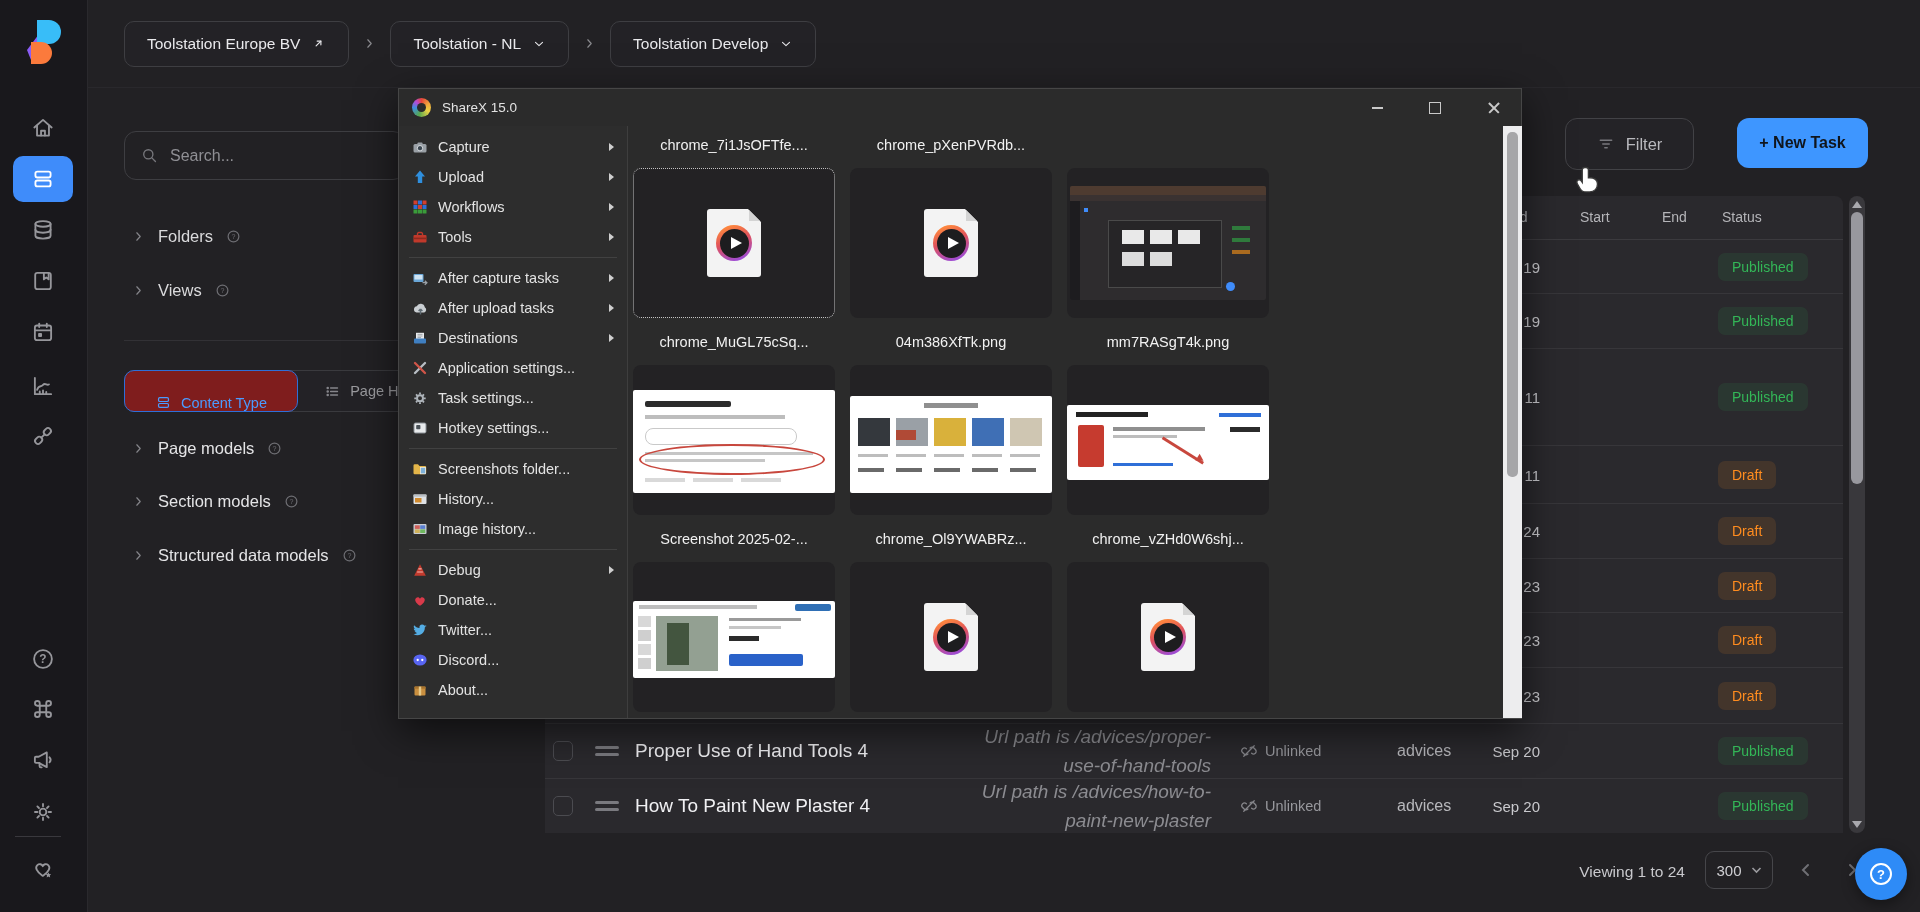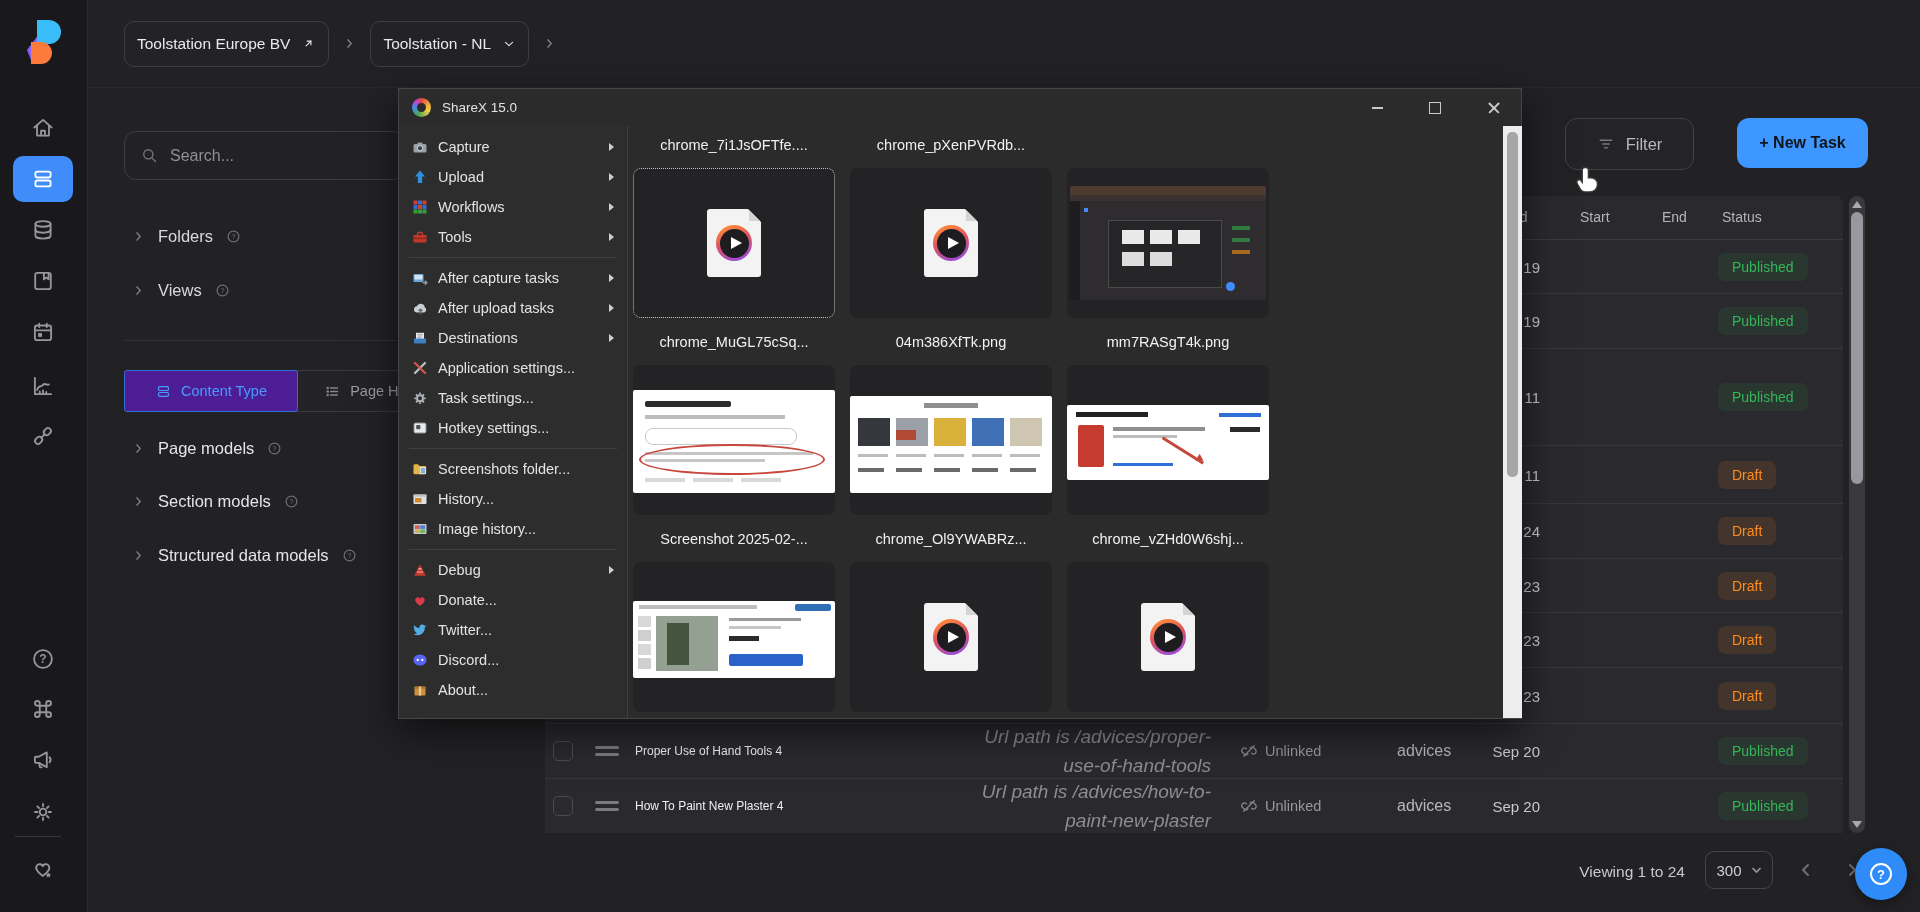--- a/index.html
+++ b/index.html
@@ -10,31 +10,31 @@
   
   .sidebar{position:absolute;left:0;top:0;width:87px;height:912px;background:#19181c;border-right:1px solid #2a292d;}
   .logo{position:absolute;left:21px;top:16px;width:44px;height:52px;}
   .snav{position:absolute;left:13px;width:60px;height:46px;border-radius:10px;display:flex;align-items:center;justify-content:center;color:#96969b;cursor:pointer;}
   .snav.active{background:#3f8cfa;color:#fff;}
   .snav svg{width:26px;height:26px;}
   .side-div{position:absolute;left:15px;top:836px;width:46px;height:1px;background:#39383d;}
 
   
   .topbar{position:absolute;left:87px;top:0;width:1833px;height:88px;border-bottom:1px solid #29282c;display:flex;align-items:center;padding-left:37px;box-sizing:border-box;gap:13px;}
-  .chip{height:44px;border:1px solid #3e3e42;border-radius:10px;display:inline-flex;align-items:center;gap:11px;padding:0 12px;color:#e9e9ec;font-size:15.5px;cursor:pointer;background:#232226;}
+  .chip{height:44px;border:1px solid #3e3e42;border-radius:10px;display:inline-flex;align-items:center;gap:11px;padding:0 22px;color:#e9e9ec;font-size:15.5px;cursor:pointer;background:#232226;}
   .crumb-sep{color:#8a8a8e;}
 
   
   .search{position:absolute;left:124px;top:131px;width:281px;height:49px;border:1px solid #3e3e42;border-radius:12px;display:flex;align-items:center;padding:0 15px;gap:11px;color:#8f8f94;font-size:16px;box-sizing:border-box;}
   .psection{position:absolute;left:131px;height:28px;display:flex;align-items:center;gap:12px;color:#dadadc;font-size:16.5px;cursor:pointer;}
   .muted-ic{color:#77777c;display:flex;}
   .pdivider{position:absolute;left:124px;top:340px;width:280px;height:1px;background:#323135;}
   .tabs{position:absolute;left:124px;top:370px;width:306px;height:42px;border:1px solid #3a3a3e;border-radius:10px;display:flex;box-sizing:border-box;background:#232226;}
   .tab{display:flex;align-items:center;justify-content:center;gap:9px;font-size:14.5px;cursor:pointer;}
-  .tab.active{width:172px;border:1px solid #2f6fd8;border-radius:3px;margin:-1px;color:#4b9bff;background:#4c1d95;}
+  .tab.active{width:172px;border:1px solid #2f6fd8;border-radius:10px;margin:-1px;color:#4b9bff;background:#7f1d1d;align-items:flex-end;}
   .tab.inactive{flex:1;color:#9a9a9e;}
   .model-row{position:absolute;left:131px;height:28px;display:flex;align-items:center;gap:12px;color:#e4e4e6;font-size:16.5px;cursor:pointer;}
 
   
   .filter-btn{position:absolute;left:1565px;top:118px;width:127px;height:50px;border:1px solid #424246;border-radius:12px;display:flex;align-items:center;justify-content:center;gap:11px;color:#b9b9be;font-size:16.5px;cursor:pointer;background:#242327;}
   .new-entry{position:absolute;left:1737px;top:118px;width:131px;height:50px;background:#3e96ff;border-radius:12px;display:flex;align-items:center;justify-content:center;color:#10151c;font-size:16px;font-weight:700;cursor:pointer;}
 
   
   .table{position:absolute;left:545px;top:196px;width:1298px;height:637px;background:#2a292d;border-radius:8px 8px 0 0;}
   .thead{position:absolute;left:0;top:0;width:100%;height:44px;border-bottom:1px solid #3b3a3e;box-sizing:border-box;}
@@ -42,21 +42,21 @@
   .trow{position:absolute;left:0;width:100%;box-sizing:border-box;}
   .trow.bline{border-top:1px solid #37363a;}
   .rc{position:absolute;top:50%;transform:translateY(-50%);}
   .rdate{right:303px;color:#c9c9cd;font-size:15px;}
   .badge{left:1173px;padding:6px 14px;border-radius:7px;font-size:14px;display:inline-block;}
   .badge.Published{color:#33b657;background:rgba(51,182,87,.10);}
   .badge.Draft{color:#ff8c1f;background:rgba(255,140,31,.12);}
   .rcheck{left:8px;width:18px;height:18px;border:1.5px solid #4b4b50;border-radius:5px;}
   .rhandle{left:50px;width:24px;height:10px;}
   .rhandle span{display:block;height:3px;background:#7a7a7f;border-radius:2px;margin-bottom:4px;}
-  .rtitle{left:90px;font-size:12px;color:#f0f0f3;white-space:nowrap;}
+  .rtitle{left:90px;font-size:19px;color:#f0f0f3;white-space:nowrap;}
   .rurl{left:418px;width:248px;text-align:right;font-style:italic;font-size:19px;color:#8c8c91;line-height:1.5;}
   .runlink{left:695px;display:flex;align-items:center;gap:7px;color:#98989d;font-size:14.5px;}
   .rmodel{left:852px;color:#b8b8bc;font-size:16px;}
 
   
   .vscroll{position:absolute;left:1849px;top:196px;width:16px;height:637px;background:#39383c;border-radius:8px;}
   .vthumb{position:absolute;left:2px;top:16px;width:12px;height:272px;background:#98989e;border-radius:6px;}
   .varrow{position:absolute;left:3px;width:0;height:0;border-left:5px solid transparent;border-right:5px solid transparent;}
   .varrow.up{top:5px;border-bottom:7px solid #a9a9ae;}
   .varrow.down{bottom:5px;border-top:7px solid #a9a9ae;}
@@ -254,20 +254,28 @@
           <svg viewBox="0 0 22 22" width="14" height="14" fill="none" stroke="currentColor" stroke-width="1.7" stroke-linecap="round" stroke-linejoin="round">
             <path d="M5.5 8.5 L11 13.5 L16.5 8.5"></path>
           </svg>
         </span>
       </div>
       <span class="crumb-sep">
         <svg viewBox="0 0 22 22" width="15" height="15" fill="none" stroke="currentColor" stroke-width="1.7" stroke-linecap="round" stroke-linejoin="round">
           <path d="M8.5 5.5 L13.5 11 L8.5 16.5"></path>
         </svg>
       </span>
+      <div class="chip">
+        <span>Toolstation Develop</span>
+        <span class="ic" style="display: flex;">
+          <svg viewBox="0 0 22 22" width="14" height="14" fill="none" stroke="currentColor" stroke-width="1.7" stroke-linecap="round" stroke-linejoin="round">
+            <path d="M5.5 8.5 L11 13.5 L16.5 8.5"></path>
+          </svg>
+        </span>
+      </div>
     </header>
 
   <div class="search">
     <span class="muted-ic" id="search-ic">
         <svg viewBox="0 0 24 24" width="19" height="19" fill="none" stroke="currentColor" stroke-width="1.7" stroke-linecap="round" stroke-linejoin="round">
           <circle cx="10.5" cy="10.5" r="5.8"></circle>
           <path d="M15 15 L19.5 19.5"></path>
         </svg>
       </span>
     <span>Search...</span>

